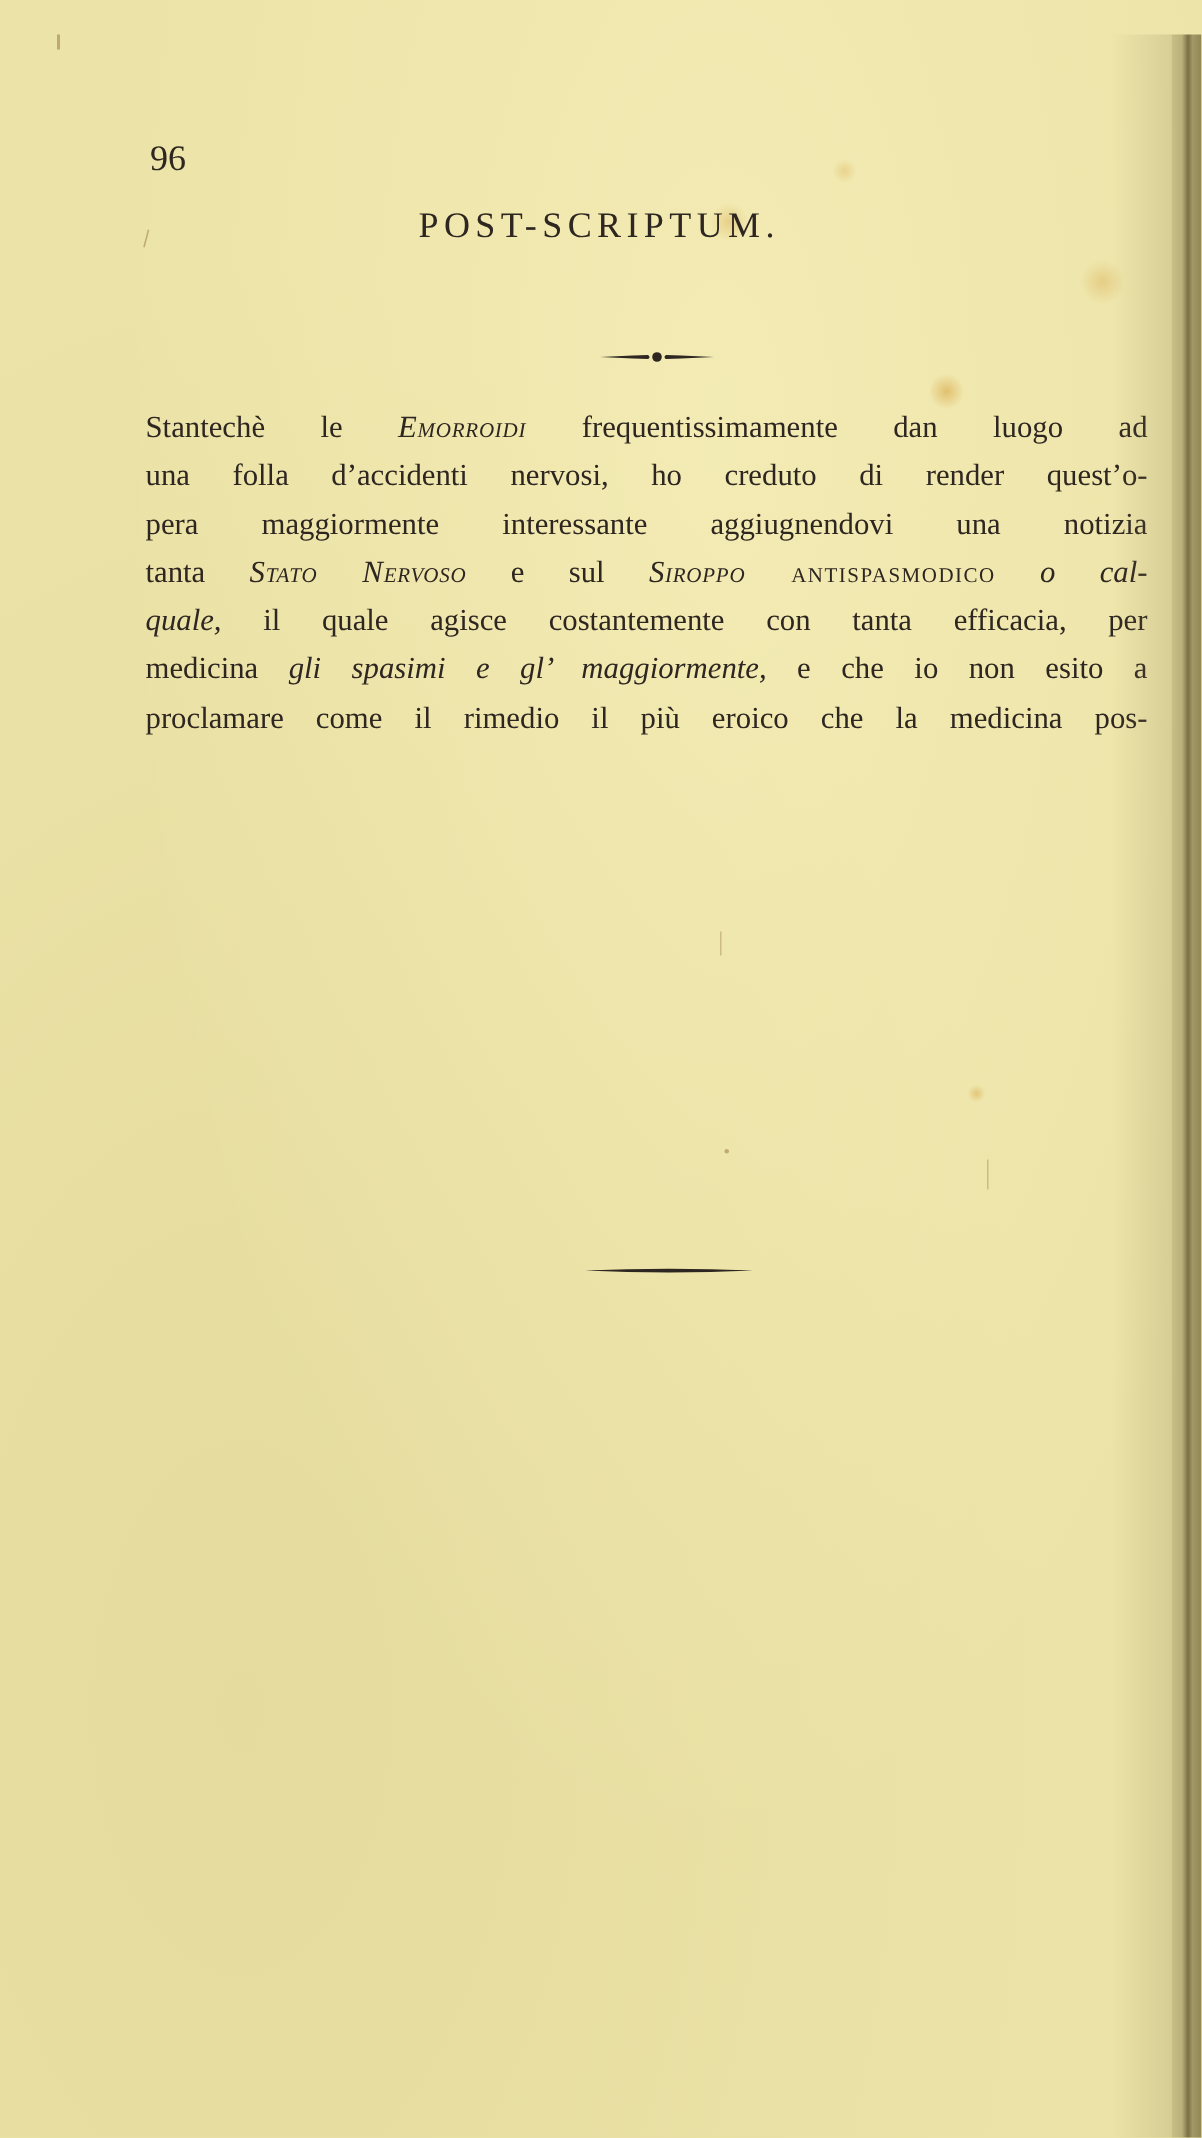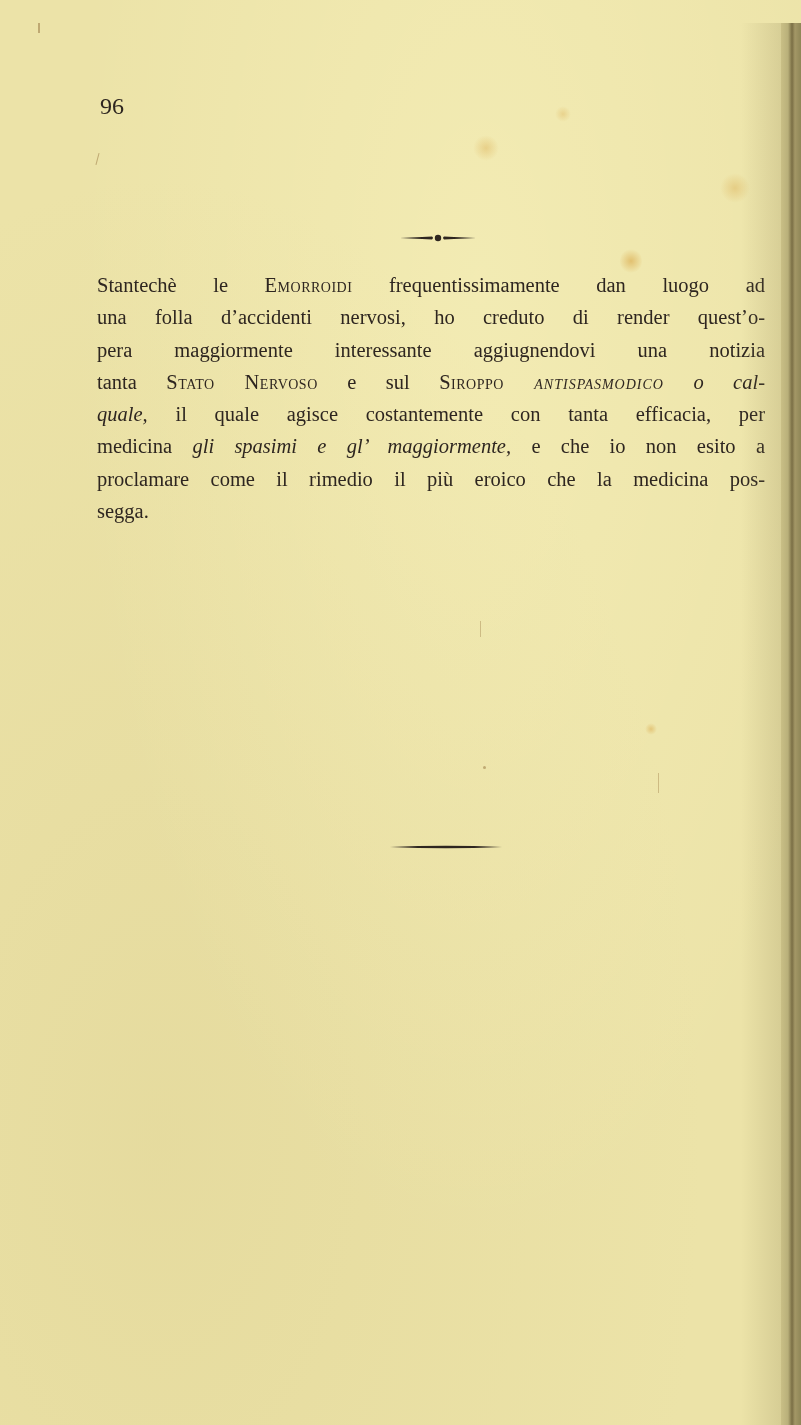--- a/index.html
+++ b/index.html
@@ -28,22 +28,22 @@
     }
     .body-text {
       position: absolute; left: 97px; top: 246px; width: 668px;
       font-size: 20.5px; line-height: 32.3px;
     }
     .line {
       display: block; white-space: nowrap;
       text-align: justify; text-align-last: justify; height: 32.3px;
     }
     .line.last { text-align: left; text-align-last: left; }
-    .sc { font-variant: small-caps; letter-spacing: 0.5px; }
-    .scl { font-variant: small-caps; letter-spacing: 1px; text-transform: lowercase; font-style: italic; }
+    .sc { font-variant: small-caps; letter-spacing: 0.5px; font-style: italic; }
+    .scl { font-variant: small-caps; letter-spacing: 1px; text-transform: lowercase; }
     i { font-style: italic; }
 
     .rule {
       position: absolute; left: 390px; top: 822px; width: 112px; height: 4px;
     }
 
     .stain { position: absolute; border-radius: 50%; pointer-events: none; }
     .speck { position: absolute; background: #9a7a45; opacity: 0.55; }
 
     .gutter {
@@ -71,36 +71,36 @@
   <div class="stain" style="left:645px;top:700px;width:12px;height:12px;background:radial-gradient(circle,rgba(214,160,60,0.45),rgba(214,160,60,0) 70%);"></div>
 
   <div class="speck" style="left:38px;top:0px;width:2px;height:10px;"></div>
   <div class="speck" style="left:97px;top:130px;width:1px;height:12px;transform:rotate(15deg);"></div>
   <div class="speck" style="left:480px;top:598px;width:1px;height:16px;opacity:0.4;"></div>
   <div class="speck" style="left:658px;top:750px;width:1px;height:20px;opacity:0.4;"></div>
   <div class="speck" style="left:483px;top:743px;width:3px;height:3px;border-radius:50%;"></div>
 
   <div class="page-number">96</div>
 
+  <div class="title">POST-SCRIPTUM.</div>
 
   <svg class="ornament" viewBox="0 0 76 8">
     <path d="M0 4 L22 3 L32 2.6 Q34 4 32 5.4 L22 5 Z" fill="#2e2620"></path>
     <circle cx="38" cy="4" r="3.2" fill="#2e2620"></circle>
     <path d="M76 4 L54 3 L44 2.6 Q42 4 44 5.4 L54 5 Z" fill="#2e2620"></path>
   </svg>
 
   <div class="body-text">
     <span class="line"><span>Stantechè le </span><span class="sc">Emorroidi</span><span> frequentissimamente dan luogo ad</span></span>
     <span class="line"><span>una folla d’accidenti nervosi, ho creduto di render quest’o-</span></span>
     <span class="line"><span>pera maggiormente interessante aggiugnendovi una notizia</span></span>
     <span class="line"><span>tanta </span><span class="sc">Stato Nervoso</span><span> e sul </span><span class="sc">Siroppo</span><span class="scl"> antispasmodico</span><i> o cal-</i></span>
     <span class="line"><i>quale,</i><span> il quale agisce costantemente con tanta efficacia, per</span></span>
     <span class="line"><span>medicina </span><i>gli spasimi e gl’ maggiormente,</i><span> e che io non esito a</span></span>
     <span class="line"><span>proclamare come il rimedio il più eroico che la medicina pos-</span></span>
-    <span class="line last"><span>segga.</span></span>
   </div>
 
   <svg class="rule" viewBox="0 0 112 4">
     <path d="M0 2 Q56 -0.5 112 2 Q56 4.5 0 2 Z" fill="#2e2620"></path>
   </svg>
 
   <div class="gutter-shadow"></div>
   <div class="gutter"></div>
   <div class="bottom-edge"></div>
 </div>

